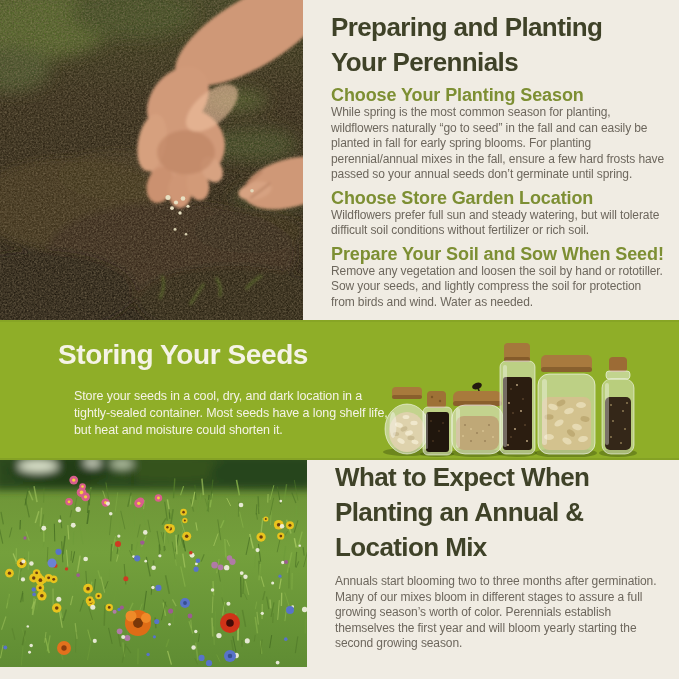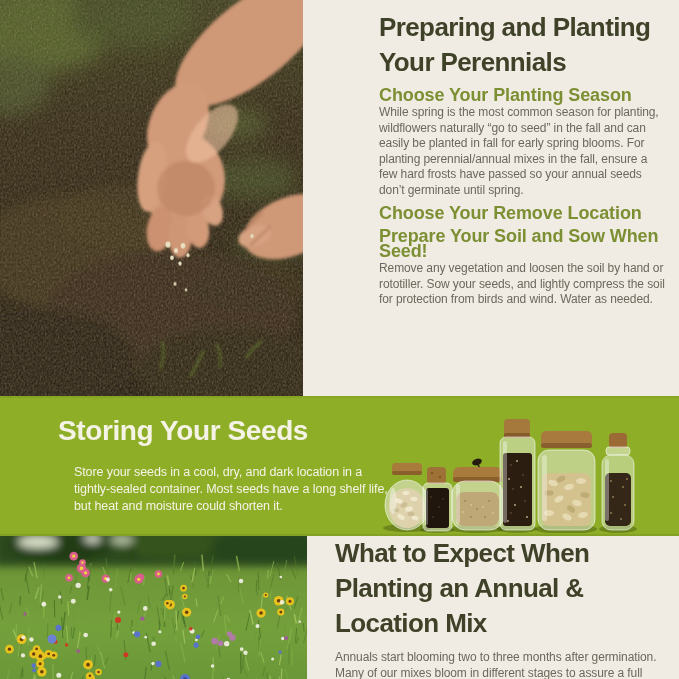--- a/index.html
+++ b/index.html
@@ -2,21 +2,21 @@
 <html style="--page-bg: #f0ece3; --band-green: #8fae28; --heading: #3f4228; --subheading: #7d8f33; --body-text: #6d675d; --band-text: #f5f3e6;"><head>
 <meta charset="utf-8">
 <style>
   html,body{margin:0;padding:0;background:#ffffff;}
   .canvas{
     width:679px;height:679px;position:relative;overflow:hidden;
     background:var(--page-bg,#f0ece3);
     font-family:"Liberation Sans",sans-serif;
   }
   .row{display:flex;}
-  .row.top{height:396px;gap:48px;}
+  .row.top{height:320px;}
   .row.bottom{height:207px;}
   .photo{flex:0 0 303px;height:100%;overflow:hidden;}
   .row.bottom .photo{flex:0 0 307px;}
   .photo svg{display:block;width:100%;height:100%;}
   .content{flex:1;padding:10px 12px 0 28px;background:var(--page-bg,#f0ece3);overflow:hidden;}
   h1{
     font-size:26px;line-height:35px;font-weight:700;letter-spacing:-0.6px;
     color:var(--heading,#3f4228);margin:0 0 4px 0;
   }
   h3{
@@ -130,21 +130,22 @@
           <path d="M190,316 q8,-12 14,-22" fill="none"></path>
           <path d="M220,308 q2,-12 -4,-20" fill="none"></path>
           <path d="M246,300 q8,-10 16,-14" fill="none"></path>
         </g>
       </svg>
     </div>
     <div class="content">
       <h1><span>Preparing and Planting</span><br><span>Your Perennials</span></h1>
       <h3>Choose Your Planting Season</h3>
       <p class="body">While spring is the most common season for planting, wildflowers naturally “go to seed” in the fall and can easily be planted in fall for early spring blooms. For planting perennial/annual mixes in the fall, ensure a few hard frosts have passed so your annual seeds don’t germinate until spring.</p>
-      <h3>Choose Your Remove Location</h3>
+      <h3>Choose Store Garden Location</h3>
+      <p class="body">Wildflowers prefer full sun and steady watering, but will tolerate difficult soil conditions without fertilizer or rich soil.</p>
       <h3>Prepare Your Soil and Sow When Seed!</h3>
       <p class="body">Remove any vegetation and loosen the soil by hand or rototiller. Sow your seeds, and lightly compress the soil for protection from birds and wind. Water as needed.</p>
     </div>
   </section>
 
   <section class="band">
     <div class="band-text">
       <h2>Storing Your Seeds</h2>
       <p>Store your seeds in a cool, dry, and dark location in a tightly-sealed container. Most seeds have a long shelf life, but heat and moisture could shorten it.</p>
     </div>

